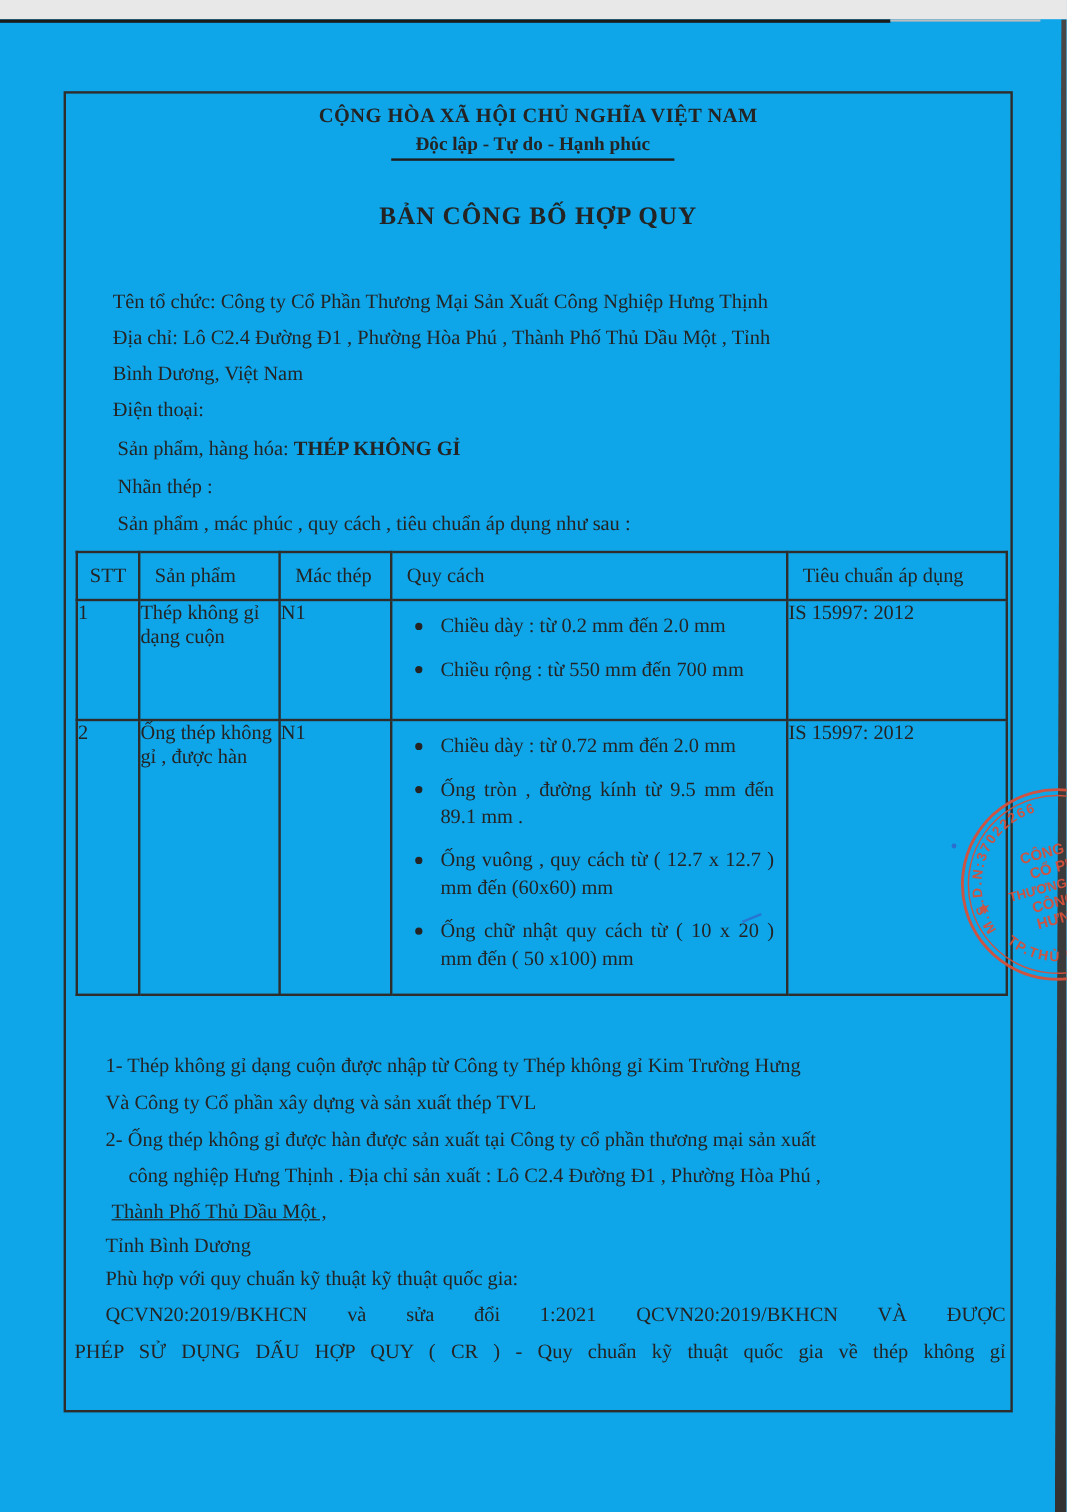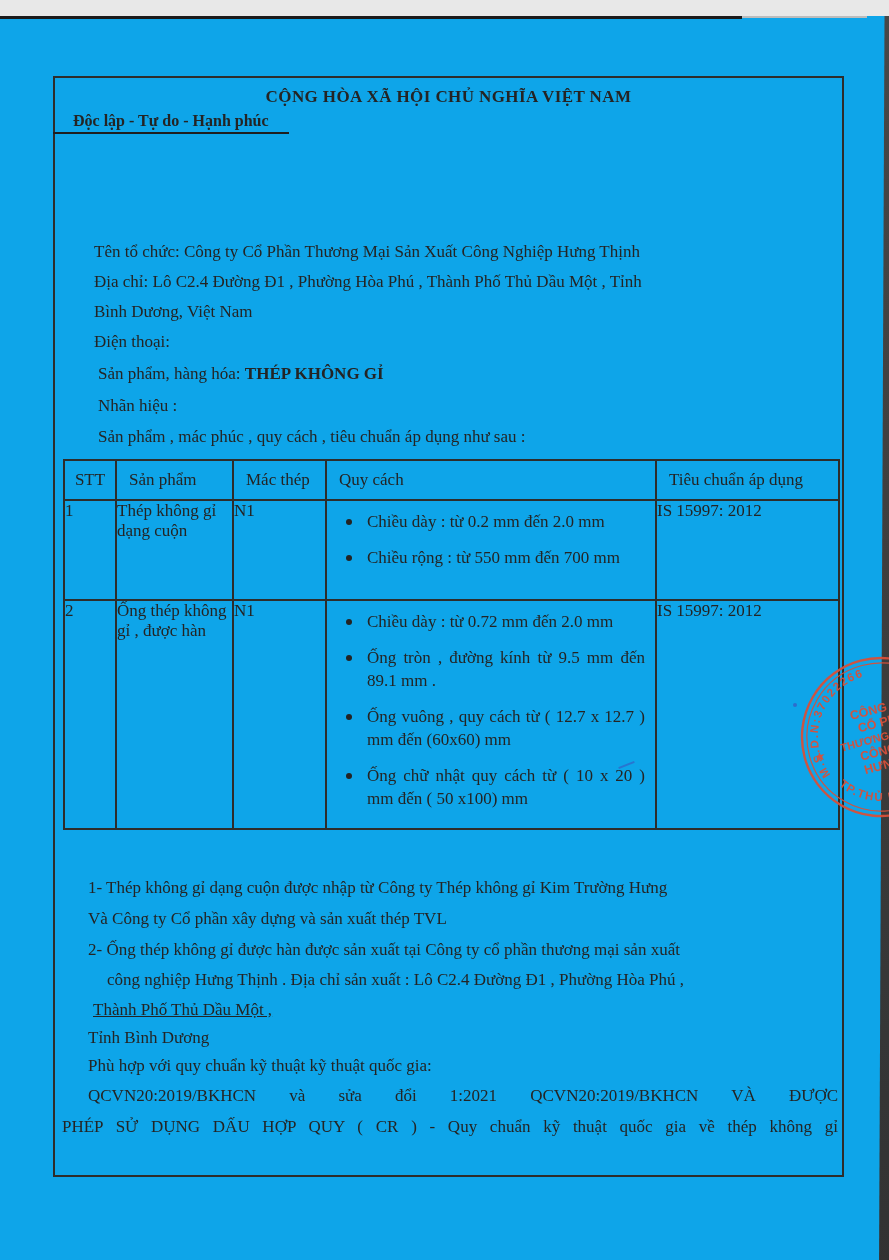--- a/index.html
+++ b/index.html
@@ -17,21 +17,21 @@
     clip-path:polygon(55% 0,100% 0,100% 100%,0% 100%);
   }
   .scan-bottom-bar{position:absolute;left:0;top:1252px;width:889px;height:8px;
     background:linear-gradient(to bottom,#9b9fa6,#4d5156);}
   
   .frame{position:absolute;left:53px;top:60px;width:791px;height:1101px;
     border:2px solid #2e2d2b;box-sizing:border-box;}
   
   .nat-title{position:absolute;left:53px;top:71px;width:791px;text-align:center;
     font-size:17px;font-weight:bold;letter-spacing:.4px;}
-  .motto-wrap{position:absolute;left:53px;top:96px;width:812px;}
+  .motto-wrap{position:absolute;left:38px;top:96px;width:812px;text-align:center;}
   .motto{display:inline-block;font-size:16px;font-weight:bold;
     border-bottom:2.5px solid #1e1e1e;padding:0 20px 2px 20px;}
   .doc-title{position:absolute;left:53px;top:152px;width:791px;text-align:center;
     font-size:21px;font-weight:bold;letter-spacing:.8px;}
   .doc-number{position:absolute;left:53px;top:192px;width:791px;text-align:center;font-size:17px;}
   
   .info-line{position:absolute;font-size:17px;line-height:22px;white-space:nowrap;}
   .il1{left:94px;top:225px;}
   .il2{left:94px;top:255px;}
   .il3{left:94px;top:285px;}
@@ -88,29 +88,30 @@
   <div class="scan-top-bar"></div>
   <div class="scan-right-bar"></div>
   <div class="scan-bottom-bar"></div>
 
   <div class="frame"></div>
 
   <div class="nat-title">CỘNG HÒA XÃ HỘI CHỦ NGHĨA VIỆT NAM</div>
   <div class="motto-wrap">
     <span class="motto">Độc lập - Tự do - Hạnh phúc</span>
   </div>
+  <div class="doc-title">BẢN CÔNG BỐ HỢP QUY</div>
 
   <div class="info-line il1">Tên tổ chức: Công ty Cổ Phần Thương Mại Sản Xuất Công Nghiệp Hưng Thịnh</div>
   <div class="info-line il2">Địa chỉ: Lô C2.4 Đường Đ1 , Phường Hòa Phú , Thành Phố Thủ Dầu Một , Tỉnh</div>
   <div class="info-line il3">Bình Dương, Việt Nam</div>
   <div class="info-line il4">Điện thoại:</div>
   <div class="info-line il5">
     <span>Sản phẩm, hàng hóa: </span><b>THÉP KHÔNG GỈ</b>
   </div>
-  <div class="info-line il6">Nhãn hiệu :</div>
+  <div class="info-line il6">Nhãn thép :</div>
   <div class="info-line il7">Sản phẩm , mác phúc , quy cách , tiêu chuẩn áp dụng như sau :</div>
 
   <table class="spec-table">
     <colgroup>
       <col style="width:52px">
         <col style="width:117px">
         <col style="width:93px">
       <col style="width:330px">
         <col style="width:183px">
     </colgroup>

